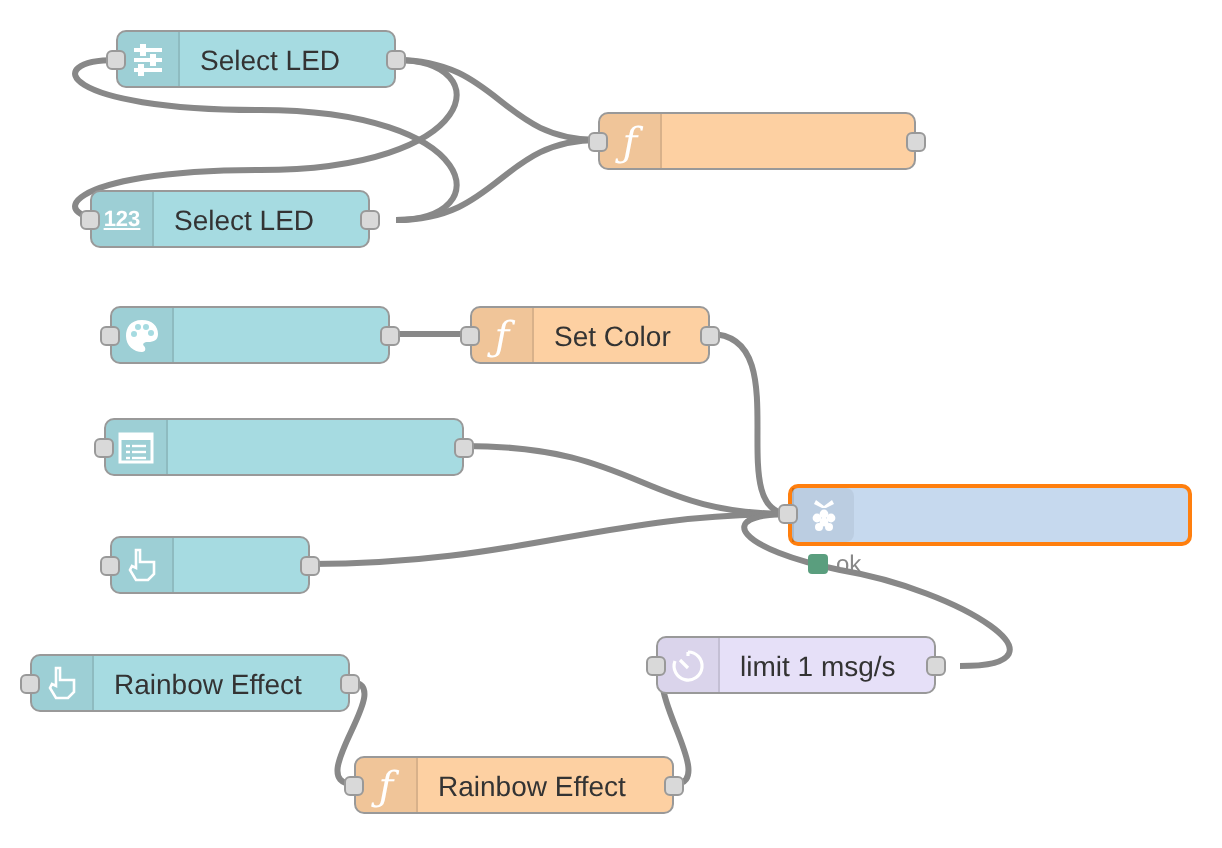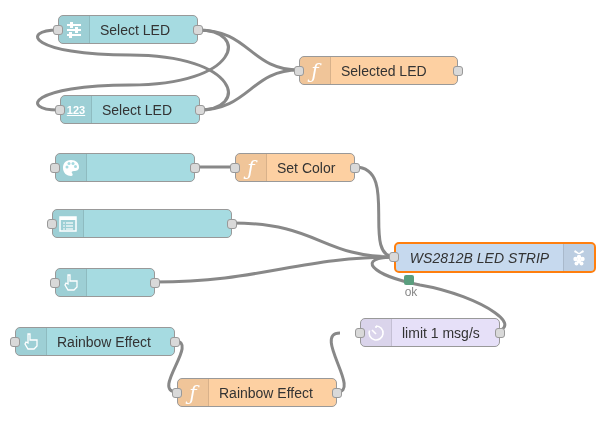--- a/index.html
+++ b/index.html
@@ -70,35 +70,34 @@
           <rect x="5" y="1" width="3" height="6"></rect>
           <rect x="10" y="6" width="3" height="6"></rect>
           <rect x="4" y="11" width="3" height="6"></rect>
         </g>
       </svg>
   </span>
   <span class="label">Select LED</span>
   <span class="port out"></span>
 </div>
 
-<div class="node ui" style="left:60px;top:95px;width:140px;">
+<div class="node ui" style="left:45px;top:95px;width:140px;">
   <span class="port in"></span>
   <span class="icon">
     <span style="font-size:11px;font-weight:bold;color:#fff;text-decoration:underline;">123</span>
   </span>
   <span class="label">Select LED</span>
   <span class="port out"></span>
 </div>
 
 <div class="node fn" style="left:299px;top:56px;width:159px;">
   <span class="port in"></span>
   <span class="icon">
     <span style="font-family:'DejaVu Serif',serif;font-style:italic;font-size:20px;color:#fff;">ƒ</span>
   </span>
-  <span class="label">Selected LED</span>
   <span class="port out"></span>
 </div>
 
 <div class="node ui" style="left:55px;top:153px;width:140px;">
   <span class="port in"></span>
   <span class="icon">
     <svg width="18" height="18" viewBox="0 0 18 18">
         <path d="M9 1 C3 1 1 5 1 9 C1 14 5 17 9 17 C11 17 11 15 10 14 C9 13 10 12 12 12 C15 12 17 11 17 8 C17 4 14 1 9 1 Z" fill="#fff"></path>
         <circle cx="5" cy="8" r="1.5" fill="#a6dbe1"></circle>
         <circle cx="7" cy="4.5" r="1.5" fill="#a6dbe1"></circle>
@@ -142,34 +141,33 @@
   <span class="icon">
     <svg width="16" height="18" viewBox="0 0 16 18">
         <path d="M5 1 L7 1 L7 7 L14 7 L14 13 L11 16 L5 16 L2 11 L3 9 L5 10 Z" fill="none" stroke="#fff" stroke-width="1.3"></path>
       </svg>
   </span>
   <span class="port out"></span>
 </div>
 
 <div class="node ws" style="left:394px;top:242px;width:202px;height:31px;">
   <span class="port in" style="top:8px;left:-7px;"></span>
-  <span class="label">WS2812B LED STRIP</span>
   <span class="icon right">
     <svg width="16" height="18" viewBox="0 0 16 18">
         <path d="M4 1 L8 4 L12 1 L13 3 L9 5 L7 5 L3 3 Z" fill="#fff"></path>
         <circle cx="8" cy="8" r="2.2" fill="#fff"></circle>
         <circle cx="4.5" cy="10" r="2.2" fill="#fff"></circle>
         <circle cx="11.5" cy="10" r="2.2" fill="#fff"></circle>
         <circle cx="8" cy="12" r="2.2" fill="#fff"></circle>
         <circle cx="5.5" cy="14.5" r="2" fill="#fff"></circle>
         <circle cx="10.5" cy="14.5" r="2" fill="#fff"></circle>
       </svg>
   </span>
 </div>
-<div class="status" style="left:404px;top:275px;flex-direction:column;">
+<div class="status" style="left:404px;top:275px;">
   <span class="dot" style="background:#5a9e7e;"></span>
   <span>ok</span>
 </div>
 
 <div class="node ui" style="left:15px;top:327px;width:160px;">
   <span class="port in"></span>
   <span class="icon">
     <svg width="16" height="18" viewBox="0 0 16 18">
         <path d="M5 1 L7 1 L7 7 L14 7 L14 13 L11 16 L5 16 L2 11 L3 9 L5 10 Z" fill="none" stroke="#fff" stroke-width="1.3"></path>
       </svg>
@@ -180,21 +178,21 @@
 
 <div class="node fn" style="left:177px;top:378px;width:160px;">
   <span class="port in"></span>
   <span class="icon">
     <span style="font-family:'DejaVu Serif',serif;font-style:italic;font-size:20px;color:#fff;">ƒ</span>
   </span>
   <span class="label">Rainbow Effect</span>
   <span class="port out"></span>
 </div>
 
-<div class="node delay" style="left:360px;top:318px;width:140px;">
+<div class="node delay" style="left:328px;top:318px;width:140px;">
   <span class="port in"></span>
   <span class="icon">
     <svg width="18" height="18" viewBox="0 0 18 18">
         <path d="M9 2 A7 7 0 1 1 2.5 6.5" fill="none" stroke="#fff" stroke-width="1.6"></path>
         <line x1="9" y1="2" x2="9" y2="4" stroke="#fff" stroke-width="1.6"></line>
         <line x1="5" y1="6" x2="9" y2="10" stroke="#fff" stroke-width="1.6"></line>
       </svg>
   </span>
   <span class="label">limit 1 msg/s</span>
   <span class="port out"></span>

